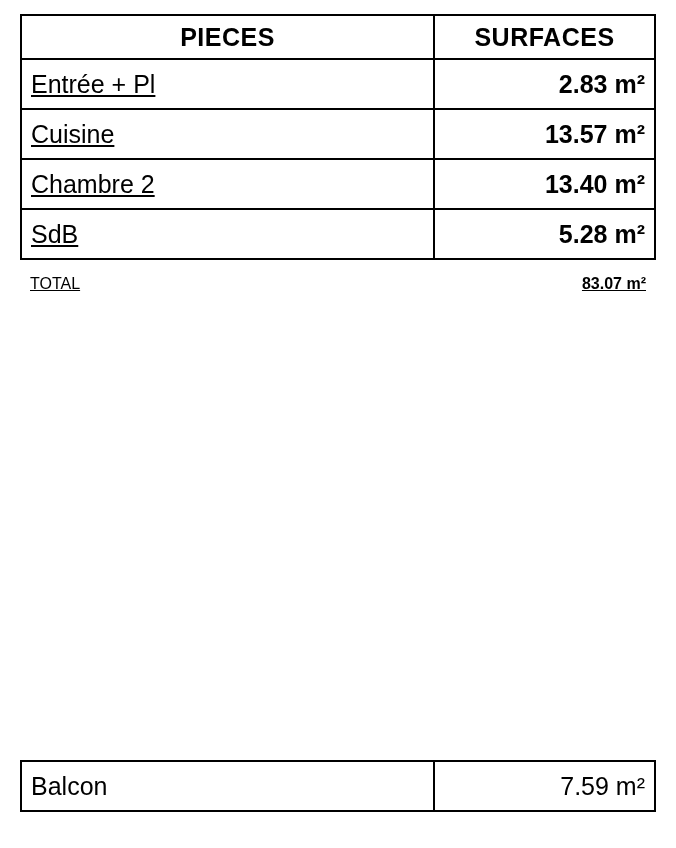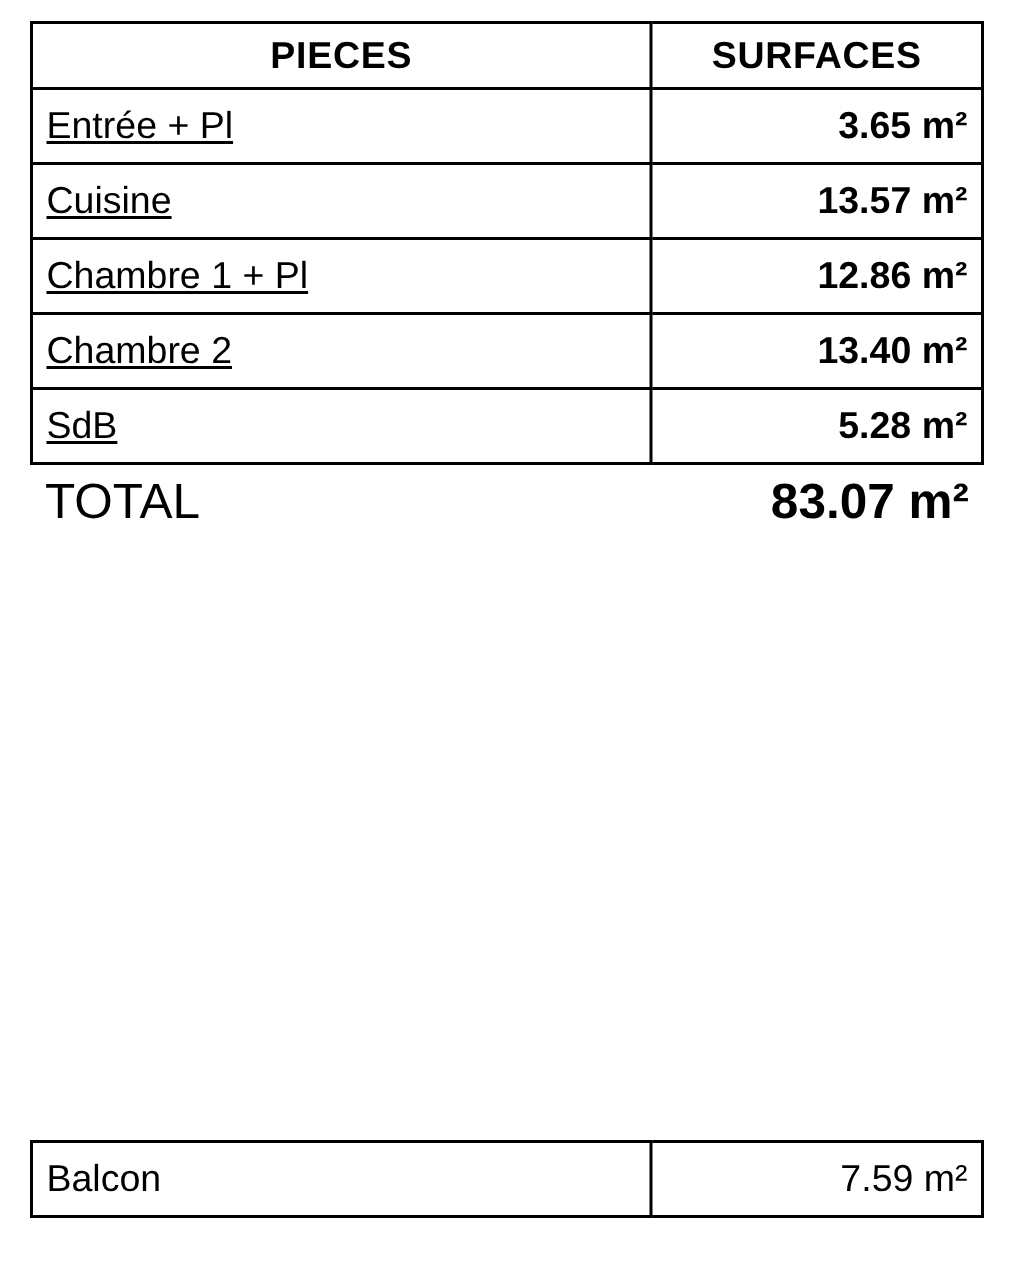--- a/index.html
+++ b/index.html
@@ -70,22 +70,23 @@
     padding-right: 9px;
     font-weight: bold;
   }
   .body-row:first-of-type td {
     border-top: 0;
   }
 
   
   .total-row td {
     height: 48px;
-    font-size: 33px;
+    font-size: 16px;
     border: 0;
+    text-decoration: underline;
   }
   .total-row td.cell-room {
     text-align: left;
     padding-left: 9px;
   }
   .total-row td.cell-area {
     text-align: right;
     padding-right: 9px;
     font-weight: bold;
   }
@@ -129,29 +130,25 @@
     </colgroup>
     <thead>
       <tr class="hdr-row">
         <th class="hdr-room">PIECES</th>
         <th class="hdr-area">SURFACES</th>
       </tr>
     </thead>
     <tbody>
       <tr class="body-row">
         <td class="cell-room">Entrée + Pl</td>
-        <td class="cell-area">3.65 m²</td>
+        <td class="cell-area">2.83 m²</td>
       </tr>
       <tr class="body-row">
         <td class="cell-room">Cuisine</td>
         <td class="cell-area">13.57 m²</td>
-      </tr>
-      <tr class="body-row">
-        <td class="cell-room">Chambre 1 + Pl</td>
-        <td class="cell-area">12.86 m²</td>
       </tr>
       <tr class="body-row">
         <td class="cell-room">Chambre 2</td>
         <td class="cell-area">13.40 m²</td>
       </tr>
       <tr class="body-row">
         <td class="cell-room">SdB</td>
         <td class="cell-area">5.28 m²</td>
       </tr>
       <tr class="total-row">

